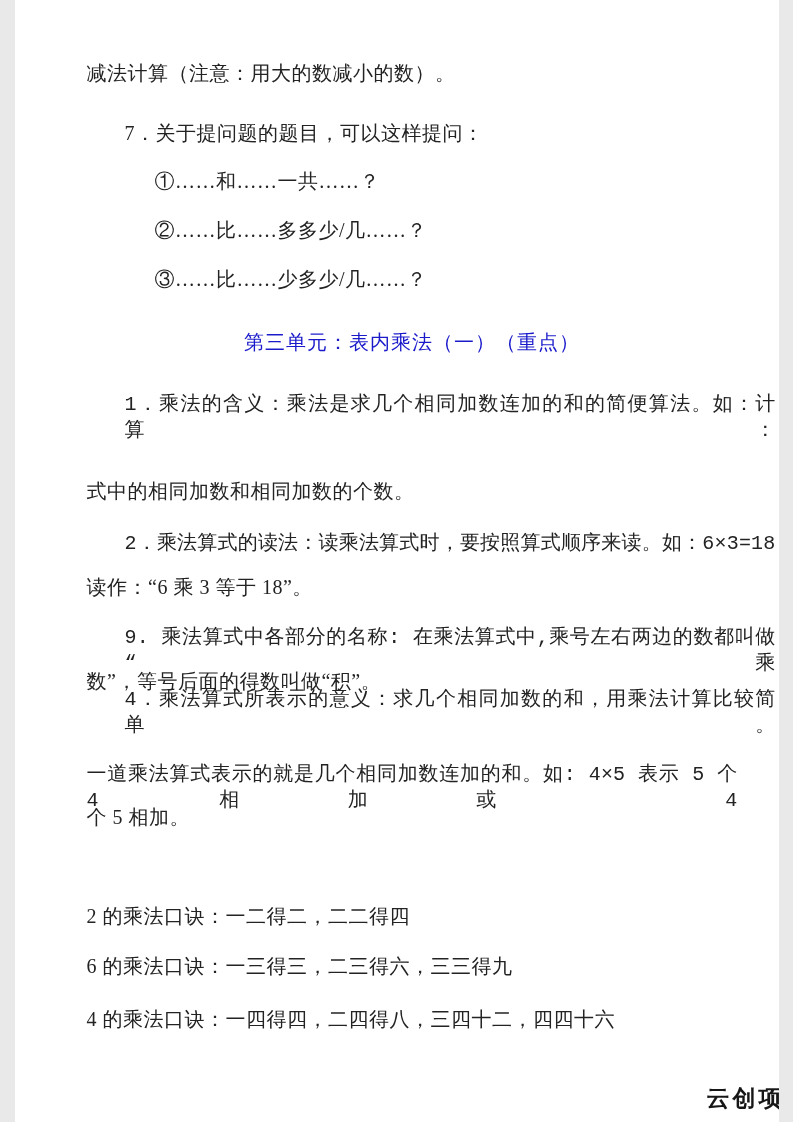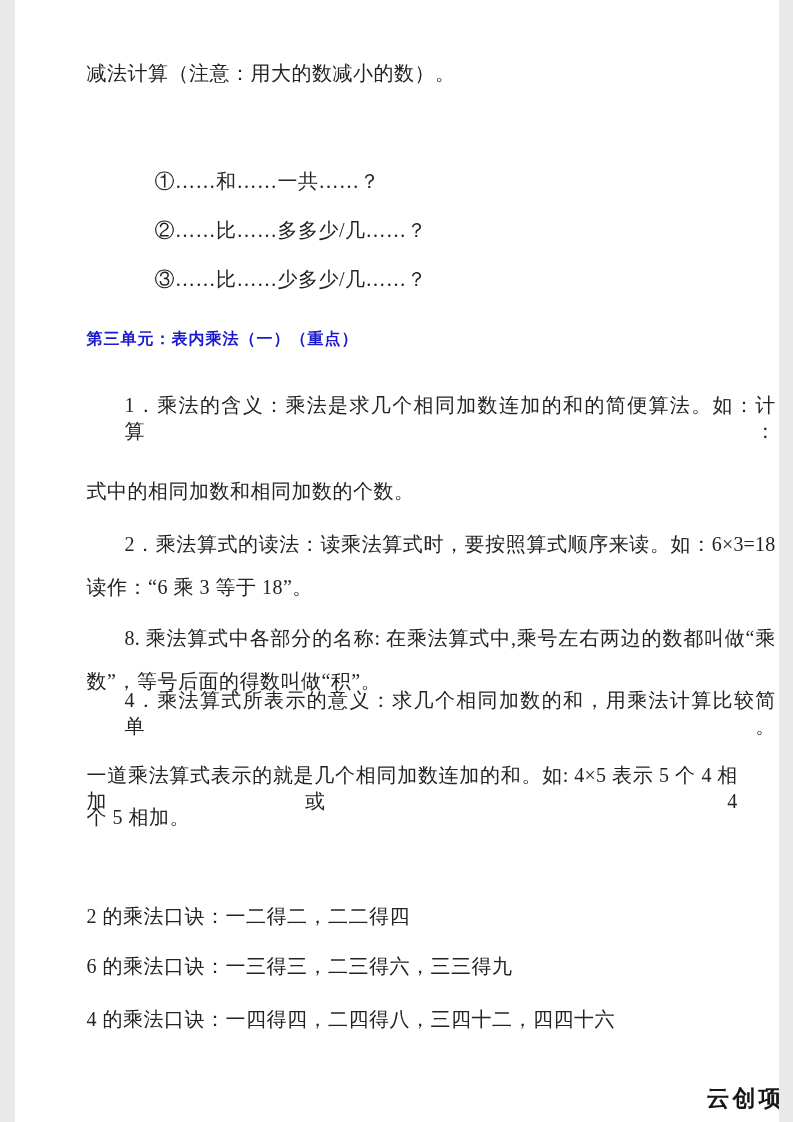--- a/index.html
+++ b/index.html
@@ -25,64 +25,67 @@
     line-height: 26px;
     letter-spacing: 0.5px;
     white-space: nowrap;
   }
   
   .line.fill {
     white-space: normal;
     text-align: justify;
     text-align-last: justify;
     letter-spacing: 0.2px;
+    font-family: Liberation Mono, monospace;
   }
   .indent1 { padding-left: 38px; }
   .indent2 { padding-left: 68px; }
   .heading {
     position: absolute;
     left: 72px;
     width: 651px;
-    font-size: 16px;
-    font-weight: bold;
+    font-size: 20px;
+    font-weight: normal;
     letter-spacing: 1px;
     white-space: nowrap;
+    text-align: center;
   }
   .watermark {
     position: absolute;
     top: 1083px;
     left: 692px;
     font-family: "DejaVu Sans", sans-serif;
     font-size: 23px;
     font-weight: bold;
     letter-spacing: 3px;
     color: #161616;
     white-space: nowrap;
   }
 </style>
 </head>
 <body>
 
 <div class="page">
 
   <div class="line" style="top:60px">减法计算（注意：用大的数减小的数）。</div>
 
+  <div class="line indent1" style="top:120px">7．关于提问题的题目，可以这样提问：</div>
   <div class="line indent2" style="top:217px">②……比……多多少/几……？</div>
   <div class="line indent2" style="top:168px">①……和……一共……？</div>
   <div class="line indent2" style="top:266px">③……比……少多少/几……？</div>
 
   <div class="heading" style="top:329px; color:#1a1acb">第三单元：表内乘法（一）（重点）</div>
 
   <div class="line fill indent1" style="top:392px">1．乘法的含义：乘法是求几个相同加数连加的和的简便算法。如：计算：</div>
   <div class="line" style="top:478px">式中的相同加数和相同加数的个数。</div>
 
   <div class="line fill indent1" style="top:531px">2．乘法算式的读法：读乘法算式时，要按照算式顺序来读。如：6×3=18</div>
   <div class="line" style="top:574px">读作：“6 乘 3 等于 18”。</div>
 
-  <div class="line fill indent1" style="top:625px">8. 乘法算式中各部分的名称: 在乘法算式中,乘号左右两边的数都叫做“乘</div>
+  <div class="line fill indent1" style="top:625px">9. 乘法算式中各部分的名称: 在乘法算式中,乘号左右两边的数都叫做“乘</div>
   <div class="line" style="top:668px">数”，等号后面的得数叫做“积”。</div>
 
   <div class="line fill indent1" style="top:687px">4．乘法算式所表示的意义：求几个相同加数的和，用乘法计算比较简单。</div>
   <div class="line fill" style="top:762px">一道乘法算式表示的就是几个相同加数连加的和。如: 4×5 表示 5 个 4 相加或 4</div>
   <div class="line" style="top:804px">个 5 相加。</div>
 
   <div class="line" style="top:903px">2 的乘法口诀：一二得二，二二得四</div>
   <div class="line" style="top:953px">6 的乘法口诀：一三得三，二三得六，三三得九</div>
   <div class="line" style="top:1006px">4 的乘法口诀：一四得四，二四得八，三四十二，四四十六</div>
 

